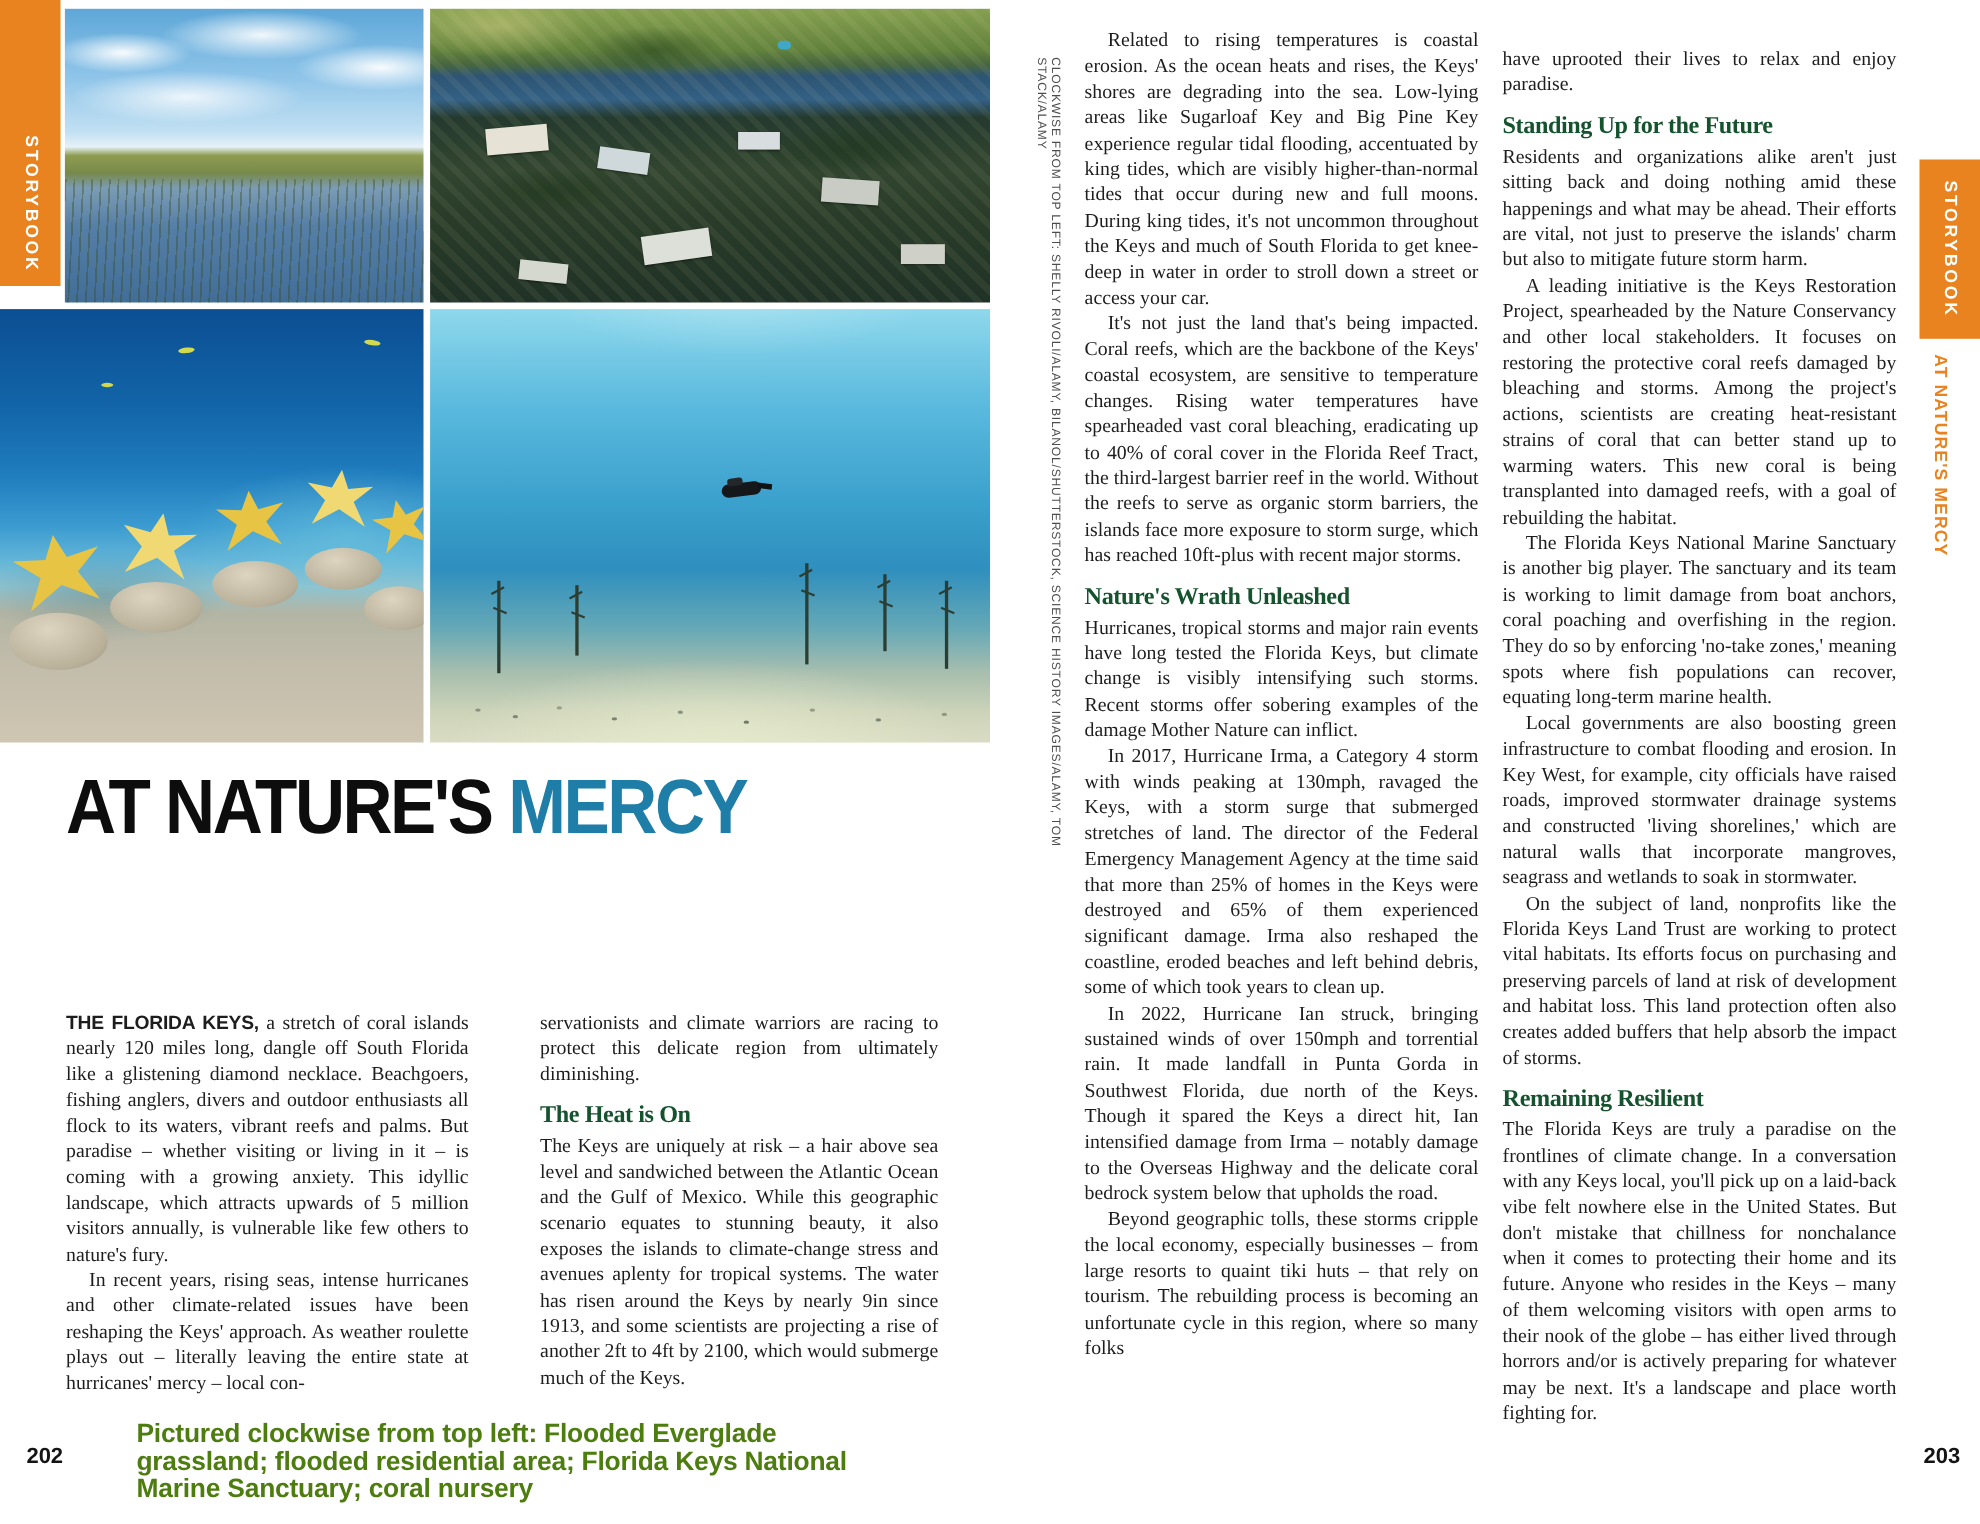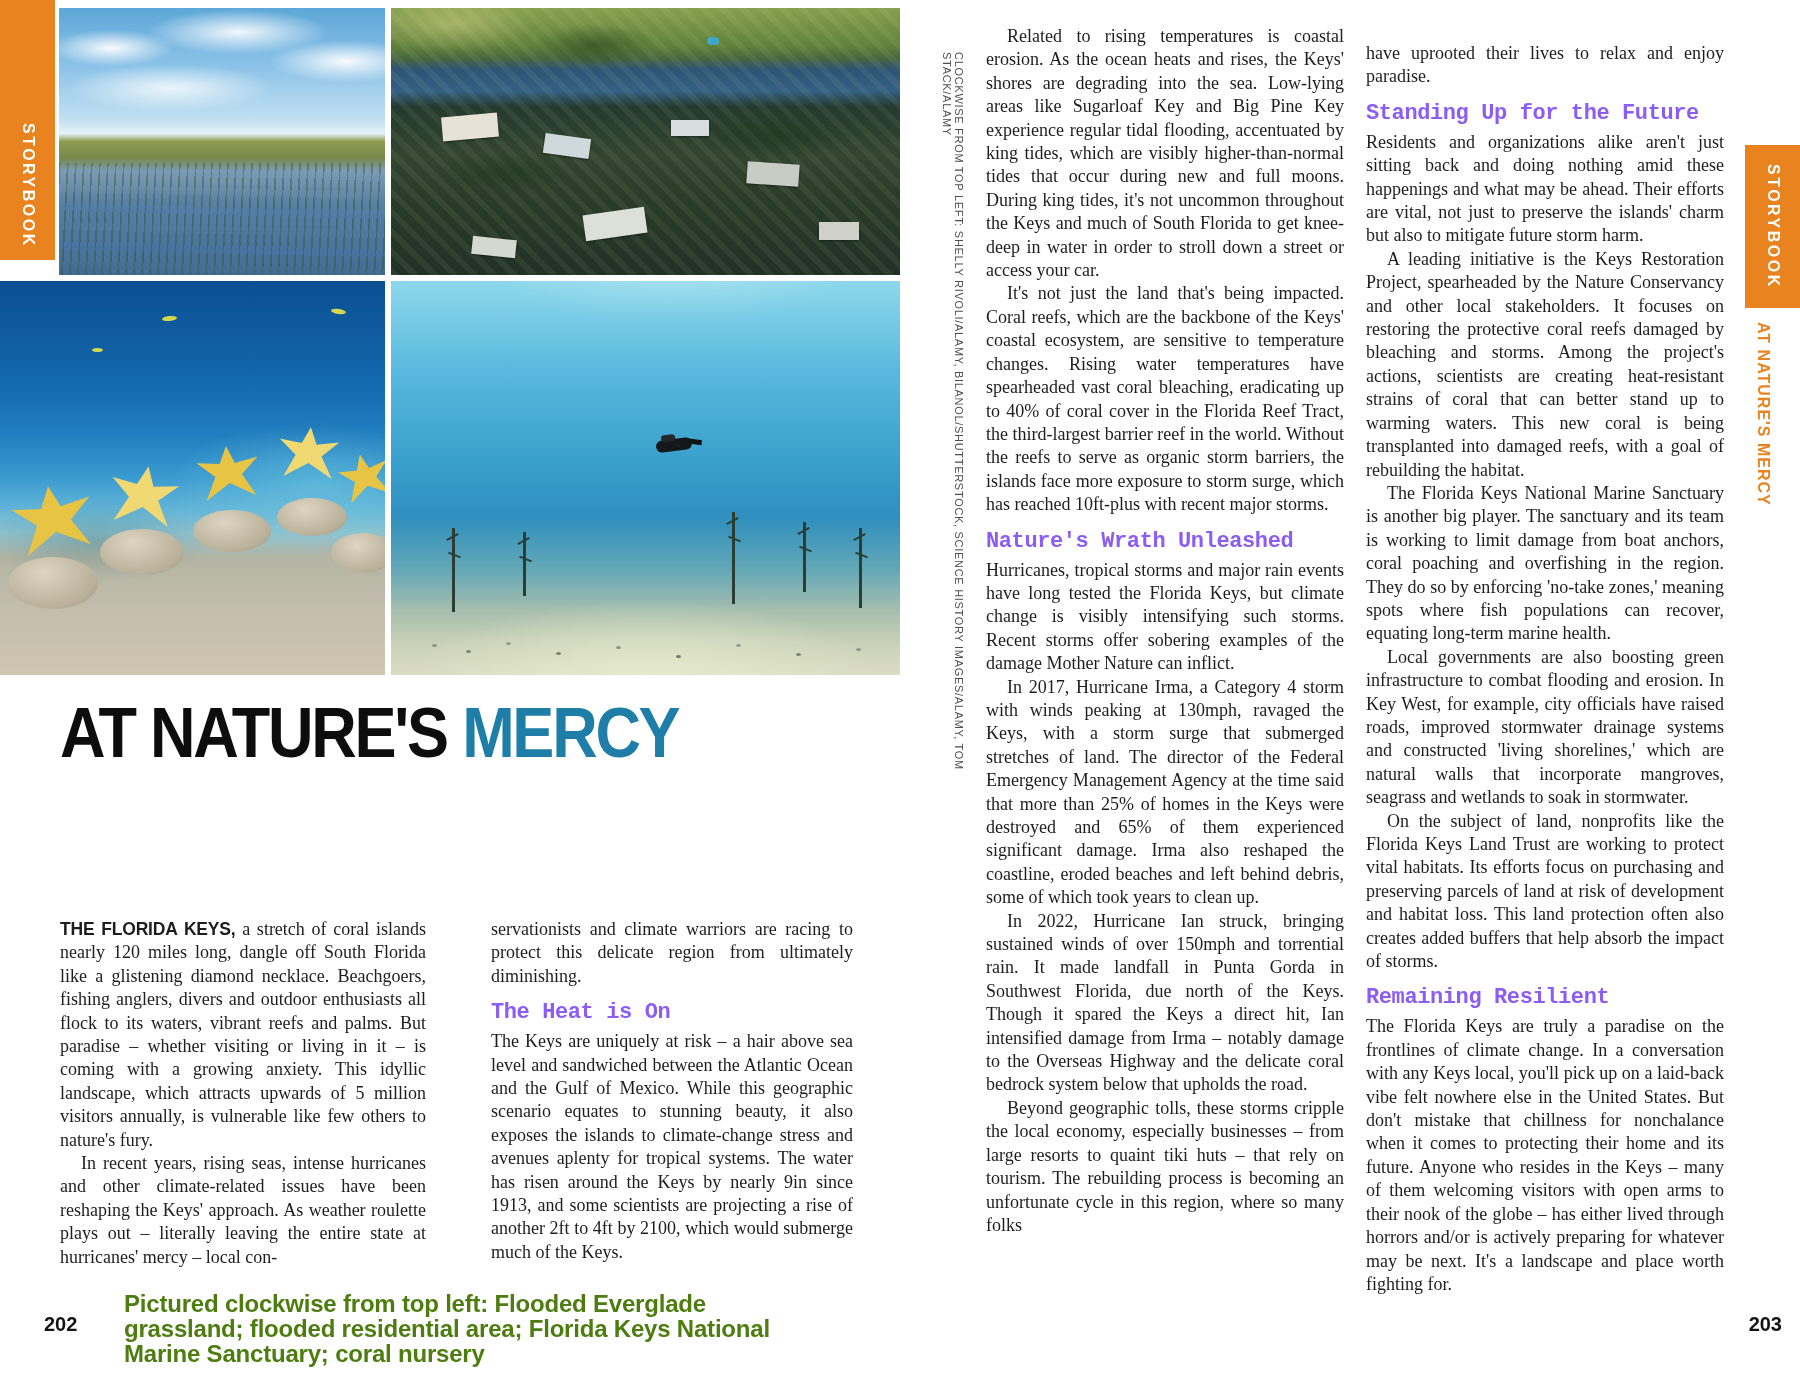--- a/index.html
+++ b/index.html
@@ -65,33 +65,33 @@
   .headline{position:absolute;left:60px;top:698px;white-space:nowrap;
     font-weight:bold;font-size:70px;letter-spacing:-2.5px;line-height:1;
     transform:scaleX(.9);transform-origin:left top;color:#0d0d0d;}
   .headline .accent{color:#1e7ea8;}
   .standfirst{position:absolute;left:60px;top:801px;width:612px;
     font-size:25px;line-height:34px;letter-spacing:-.3px;color:#1a1a1a;}
   .col{position:absolute;font-family:"Liberation Serif",serif;font-size:18px;line-height:23.4px;
     color:#1d1d1d;text-align:justify;}
   .col p{margin:0;}
   .col p.ind{text-indent:21px;}
-  .col h3{font-family:Liberation Mono, monospace;color:#8b5cf6;font-size:22px;line-height:24px;
+  .col h3{font-family:Liberation Serif, serif;color:#14532d;font-size:22px;line-height:24px;
     letter-spacing:-.4px;margin:13px 0 5px 0;}
   .lead-in{font-family:"Liberation Sans",sans-serif;font-weight:bold;font-size:17.5px;letter-spacing:-.2px;}
   .col1{left:60px;top:918px;width:366px;}
   .col2{left:458px;top:918px;width:362px;margin-left:33px;}
   .col3{left:986px;top:25px;width:358px;}
   .col4{left:1366px;top:42px;width:358px;}
   .credit{position:absolute;left:941px;top:52px;height:720px;writing-mode:vertical-rl;
     font-size:11px;letter-spacing:.7px;color:#4d4d4d;}
   .caption{position:absolute;left:124px;top:1291px;width:664px;font-weight:bold;
     font-size:24px;line-height:25px;letter-spacing:-.2px;color:#4d7c0f;}
   .folio{position:absolute;top:1313px;font-weight:bold;font-size:20px;color:#141414;}
-  .folio-left{left:24px;margin-left:20px;}
+  .folio-left{left:24px;}
   .folio-right{left:1722px;width:60px;text-align:right;}
 </style>
 </head>
 <body>
 
 <div class="spread">
 
   <div class="tab-left">
     <span>STORYBOOK</span>
   </div>

